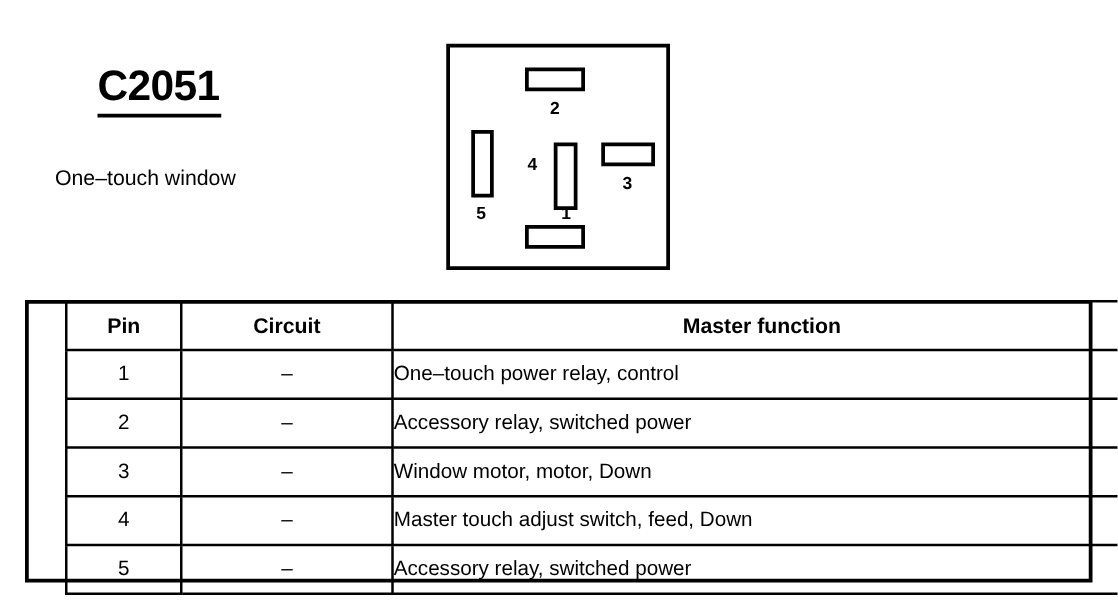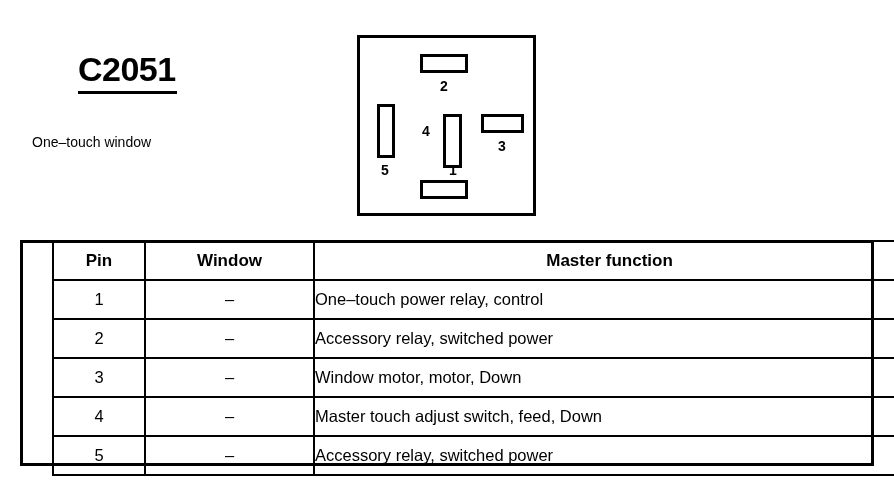--- a/index.html
+++ b/index.html
@@ -33,24 +33,24 @@
     white-space: nowrap;
   }
   #title-underline {
     width: 99px;
     height: 3px;
     background: #000;
     margin-top: 3px;
   }
   #connector-caption {
     position: absolute;
-    left: 32px;
+    left: 44px;
     top: 132px;
     width: 170px;
-    font-size: 14px;
+    font-size: 17px;
     line-height: 21px;
     font-weight: normal;
   }
 
   
   #connector-diagram {
     position: absolute;
     left: 357px;
     top: 35px;
     width: 179px;
@@ -168,21 +168,21 @@
   <div class="pin-label" id="pin-label-5">5</div>
   <div class="pin-label" id="pin-label-1">1</div>
   <div class="pin-label" id="pin-label-3">3</div>
 </div>
 
 <div id="pin-table-wrap">
   <table id="pin-table">
     <thead>
       <tr>
         <th class="col-pin">Pin</th>
-        <th class="col-circuit">Window</th>
+        <th class="col-circuit">Circuit</th>
         <th class="col-func" style="text-align:center;padding-left:0;">Master function</th>
       </tr>
     </thead>
     <tbody id="pin-table-body">
         <tr>
           <td class="col-pin">1</td>
           <td class="col-circuit">–</td>
           <td class="col-func">One–touch power relay, control</td>
         </tr>
         <tr>

